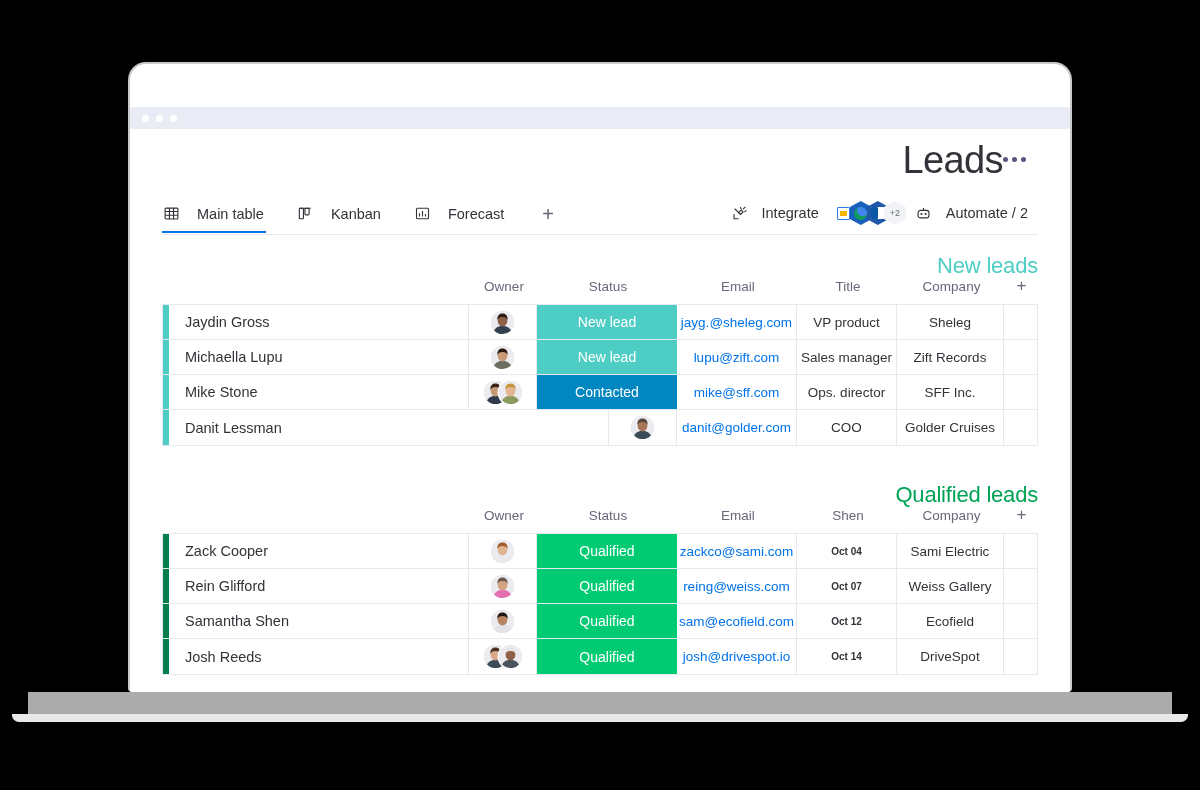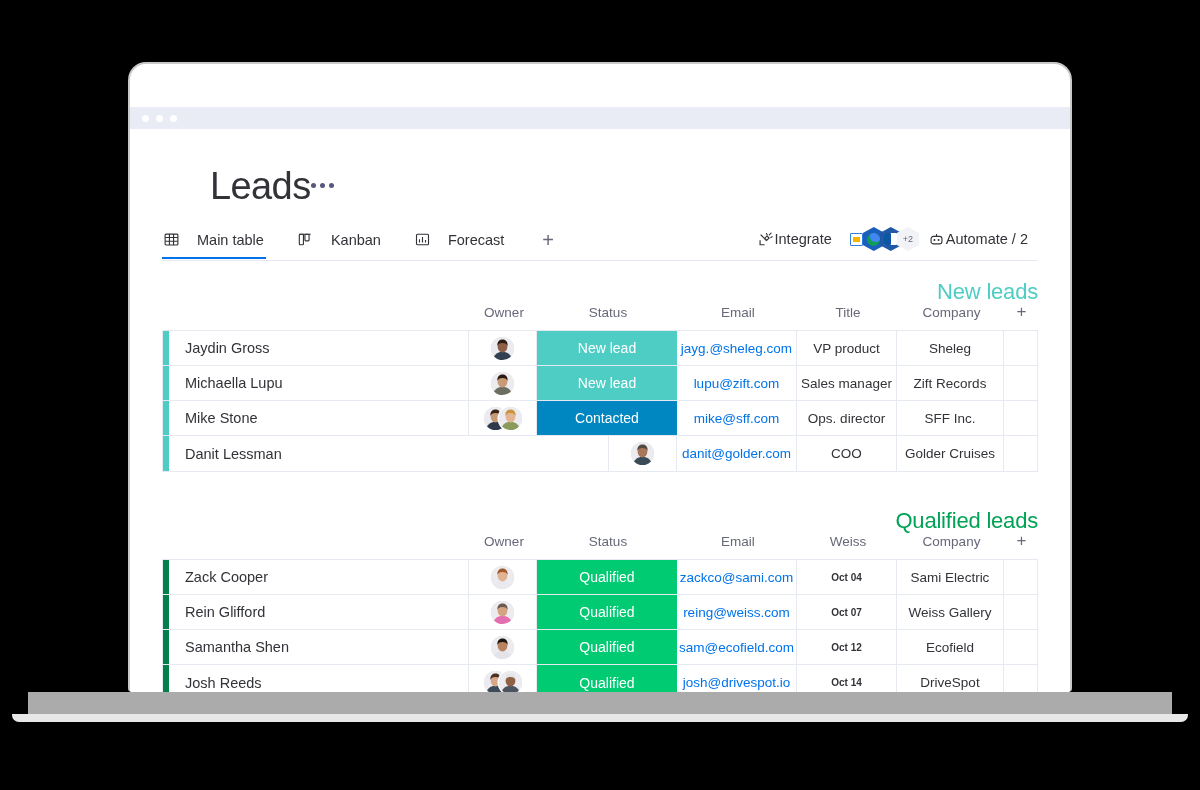--- a/index.html
+++ b/index.html
@@ -86,22 +86,22 @@
     top: 65px;
     right: 0;
     bottom: 0;
     background: #ffffff;
     padding: 0 32px 0 32px;
   }
 
   .page-head {
     display: flex;
     align-items: flex-start;
-    justify-content: flex-start;
-    padding-top: 38px;
+    justify-content: flex-end;
+    padding-top: 12px;
     margin-left: 48px;
   }
   .page-title {
     font-size: 38px;
     font-weight: 400;
     letter-spacing: -0.6px;
     color: #323338;
     line-height: 1;
     margin: 0;
   }
@@ -158,21 +158,21 @@
 
   .tools {
     display: flex;
     align-items: center;
     gap: 8px;
     padding-bottom: 9px;
   }
   .tool {
     display: flex;
     align-items: center;
-    gap: 2px;
+    gap: 15px;
     font-size: 14.5px;
     color: #323338;
     cursor: pointer;
     white-space: nowrap;
   }
 
   
   .app-stack { display: flex; align-items: center; margin: 0 2px 0 6px; }
   .hex {
     width: 22px; height: 24px;
@@ -524,21 +524,21 @@
               </div>
             </div>
           </div>
           <div class="group">
             <div class="group-head">
               <h2 class="group-title" style="color:#00a355">Qualified leads</h2>
               <div class="col-heads">
                 <div class="col-head" style="width:68px">Owner</div>
                 <div class="col-head" style="width:140px">Status</div>
                 <div class="col-head" style="width:120px">Email</div>
-                <div class="col-head" style="width:100px">Weiss</div>
+                <div class="col-head" style="width:100px">Shen</div>
                 <div class="col-head" style="width:107px">Company</div>
                 <div class="col-head plus" style="width:33px">+</div>
               </div>
             </div>
             <div class="rows">
               <div class="row">
                 <span class="row-bar" style="background:#037f4c"></span>
                 <div class="cell name" style="flex:1 1 auto">Zack Cooper</div>
                 <div class="cell" style="width:68px;flex:0 0 68px">
                   <span class="avatar">

